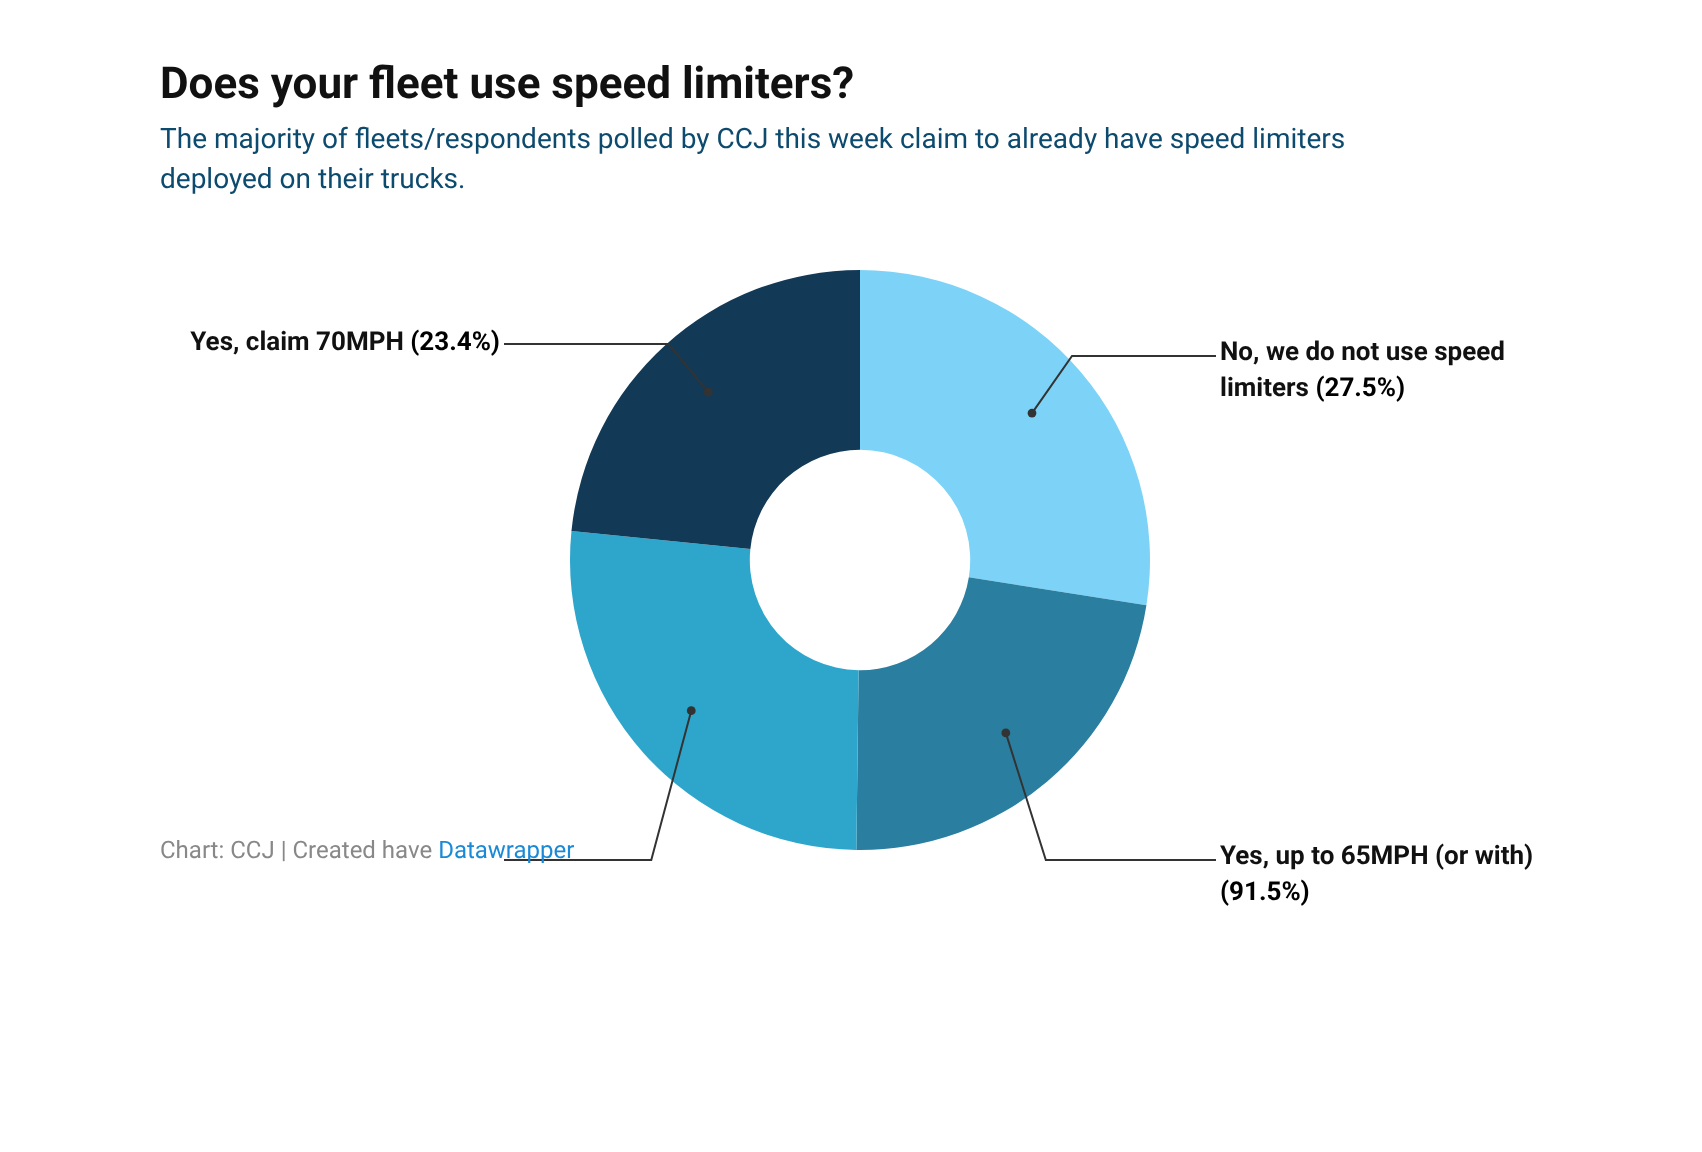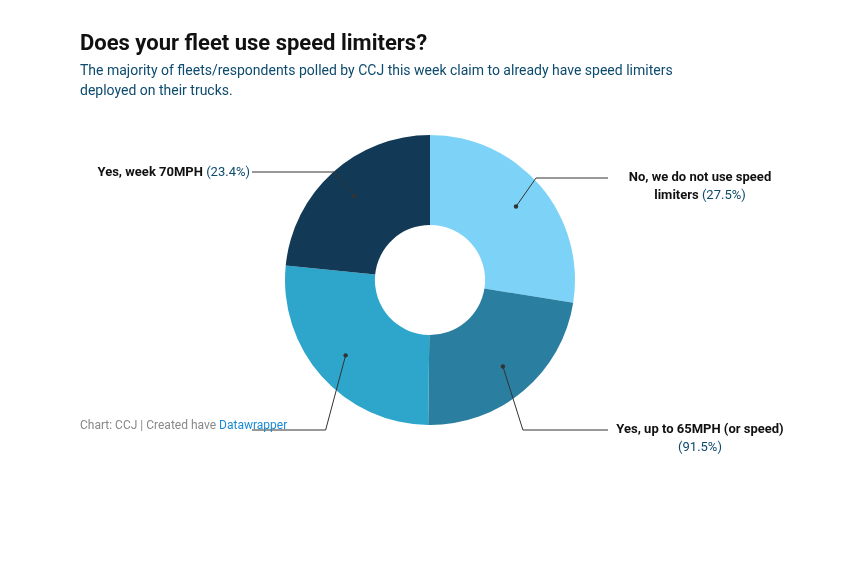--- a/index.html
+++ b/index.html
@@ -42,22 +42,22 @@
     width: 300px;
     height: 300px;
   }
   .label {
     position: absolute;
     font-size: 13px;
     color: #111;
     line-height: 1.35;
   }
   .label b { font-weight: 700; }
-  .pct { color: #0c4a6e; font-weight: 400; }
-  .label-right { width: 180px; text-align: center; }
+  .pct { color: #000000; font-weight: 700; }
+  .label-right { width: 180px; }
   .label-left  { width: 200px; text-align: right; }
   .footer {
     position: absolute;
     left: 80px;
     bottom: 36px;
     font-size: 12px;
     color: #888;
   }
   .footer a { color: #1a8ad6; text-decoration: none; margin-top: 31px; }
   .leader { stroke: #333; stroke-width: 1; fill: none; }
@@ -88,23 +88,23 @@
         <polyline points="345.634056452525,235.32594220681386 325.634056452525,310 252,310" class="leader"></polyline>
         <circle cx="345.634056452525" cy="235.32594220681386" r="2.2" class="leader-dot"></circle>
         <polyline points="354.14546129369694,76.1090055032486 334.14546129369694,52 252,52" class="leader"></polyline>
         <circle cx="354.14546129369694" cy="76.1090055032486" r="2.2" class="leader-dot"></circle>
       </svg>
 
     <div class="label label-right" style="left:610px; top:48px;">
       <b>No, we do not use speed limiters</b> <span class="pct">(27.5%)</span>
     </div>
     <div class="label label-right" style="left:610px; top:300px;">
-      <b>Yes, up to 65MPH (or speed)</b><br><span class="pct">(91.5%)</span>
+      <b>Yes, up to 65MPH (or with)</b><br><span class="pct">(91.5%)</span>
     </div>
     <div class="label label-left" style="left:50px; top:43px;">
-      <b>Yes, week 70MPH</b> <span class="pct">(23.4%)</span>
+      <b>Yes, claim 70MPH</b> <span class="pct">(23.4%)</span>
     </div>
   </div>
 
   <div class="footer">
     <span>Chart: CCJ | Created have </span><a href="#">Datawrapper</a>
   </div>
 </div>
 
 </body></html>

